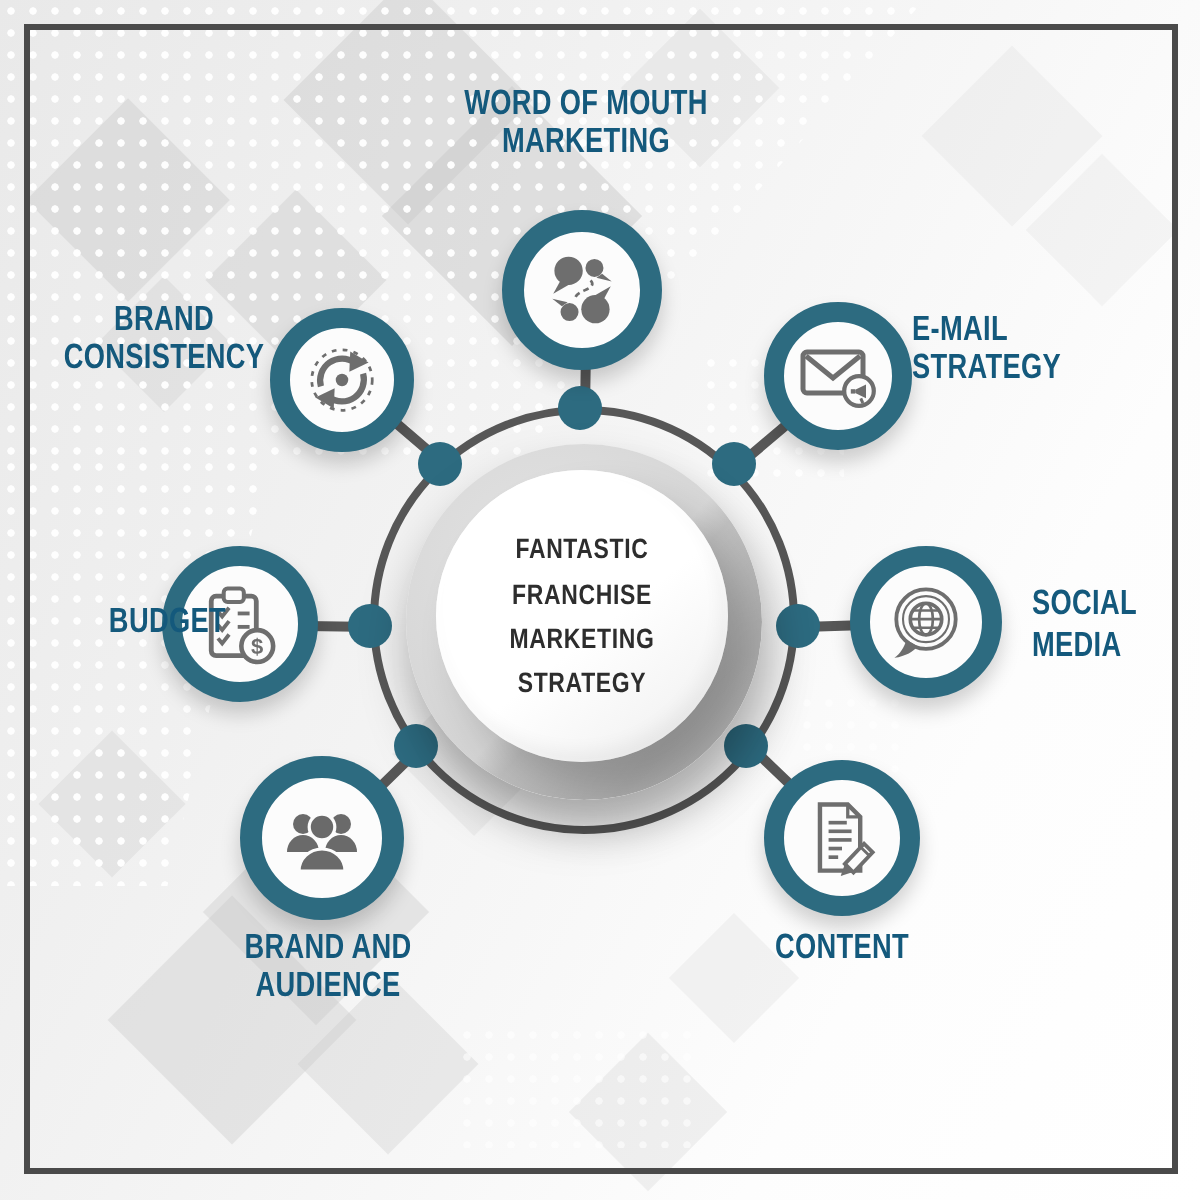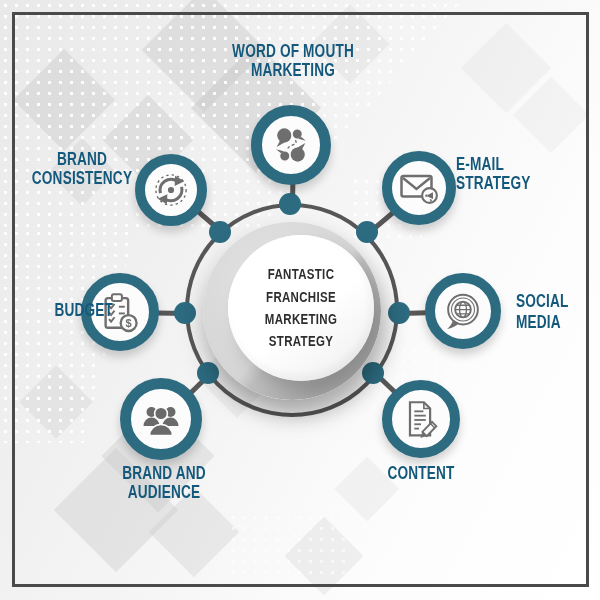--- a/index.html
+++ b/index.html
@@ -17,21 +17,21 @@
   .ring{position:absolute;left:185px;top:203px;width:214px;height:214px;box-sizing:border-box;
         border:4px solid #575757;border-radius:50%;z-index:3;}
   .spoke{position:absolute;height:5px;background:#575757;border-radius:3px;z-index:4;}
   .node-dot{position:absolute;width:22px;height:22px;border-radius:50%;background:#2d6b80;z-index:5;}
   
   .plate{position:absolute;left:203px;top:222px;width:178px;height:178px;border-radius:50%;overflow:hidden;
          background:radial-gradient(circle at 38% 32%,#e2e2e2 0%,#d7d7d7 55%,#c9c9c9 100%);
          box-shadow:0 14px 24px rgba(0,0,0,0.25),10px 16px 20px rgba(0,0,0,0.10);z-index:6;}
   .plate::after{content:"";position:absolute;inset:0;border-radius:50%;
          background:linear-gradient(132deg,rgba(0,0,0,0) 52%,rgba(0,0,0,0.10) 58%,rgba(0,0,0,0.17) 78%,rgba(0,0,0,0.12) 100%);}
-  .center-disc{position:absolute;left:25px;top:13px;width:146px;height:146px;border-radius:50%;
+  .center-disc{position:absolute;left:15px;top:13px;width:146px;height:146px;border-radius:50%;
          background:linear-gradient(142deg,#ffffff 55%,#f3f3f3 85%,#ececec 100%);
          box-shadow:12px 14px 20px rgba(0,0,0,0.20),inset 2px 3px 6px rgba(255,255,255,0.9),inset -3px -5px 9px rgba(0,0,0,0.05);
          display:flex;align-items:center;justify-content:center;z-index:2;}
   .center-title{font-weight:700;font-size:14px;line-height:1.6;letter-spacing:0.4px;color:#2d2d2d;
          text-align:center;white-space:pre-line;transform:scaleX(0.82);}
   
   .sat{position:absolute;box-sizing:border-box;border-radius:50%;background:#fcfcfc;
        border:10px solid #2d6b80;display:flex;align-items:center;justify-content:center;
        box-shadow:0 6px 10px rgba(0,0,0,0.18);z-index:7;}
   .sat svg{display:block;}

